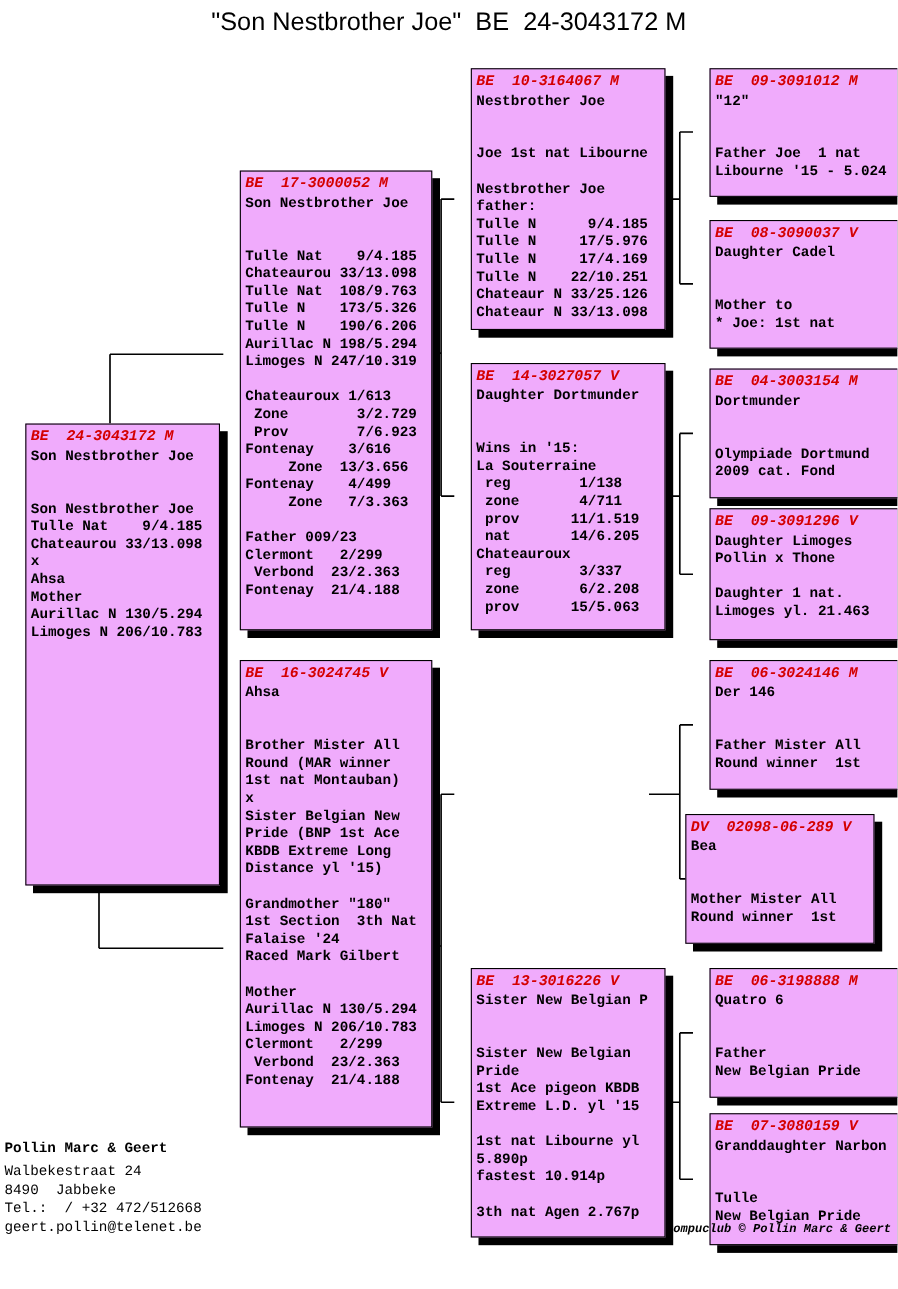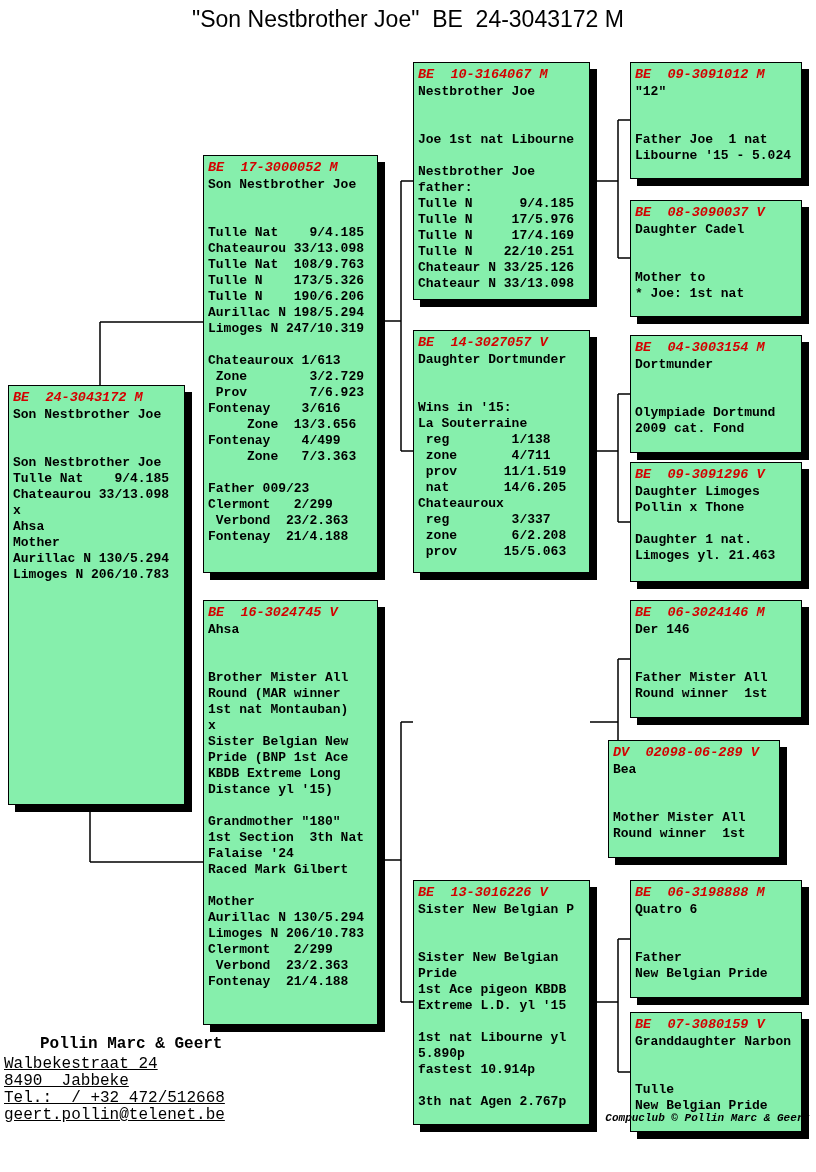--- a/index.html
+++ b/index.html
@@ -15,25 +15,26 @@
     position:absolute;left:0;right:0;top:6px;
     text-align:center;
     font-family:"Liberation Sans", sans-serif;
     font-size:23px;
     color:#000;
     white-space:pre;
   }
   .box{
     position:absolute;
     box-sizing:border-box;
-    background:#86efac;
+    background:#f0abfc;
     border:1.5px solid #000;
     box-shadow:7px 7px 0 #000;
     padding:3px 0 0 4px;
     overflow:hidden;
+    margin-left:15px;
   }
   .ring{
     font-family:"Liberation Mono", monospace;
     font-style:italic;
     font-weight:bold;
     font-size:13.5px;
     line-height:18px;
     color:#d40000;
     white-space:pre;
   }
@@ -41,30 +42,28 @@
     font-family:"Liberation Mono", monospace;
     font-size:13px;
     line-height:16px;
     white-space:pre;
     font-weight:bold;
   }
   .connectors{position:absolute;left:0;top:0;pointer-events:none;}
   .owner{position:absolute;left:4px;top:1032px;}
   .owner-name{
     font-weight:bold;
-    font-size:16px;
+    font-size:13px;
     line-height:24px;
     white-space:pre;
-    margin-left:36px;
   }
   .owner-line{
-    font-size:16px;
+    font-size:13px;
     line-height:17px;
     white-space:pre;
-    text-decoration:underline;
   }
   .footer{
     position:absolute;right:6px;top:1112px;
     font-style:italic;
     font-weight:bold;
     font-size:11px;
     white-space:pre;
   }
 </style>
 </head>

